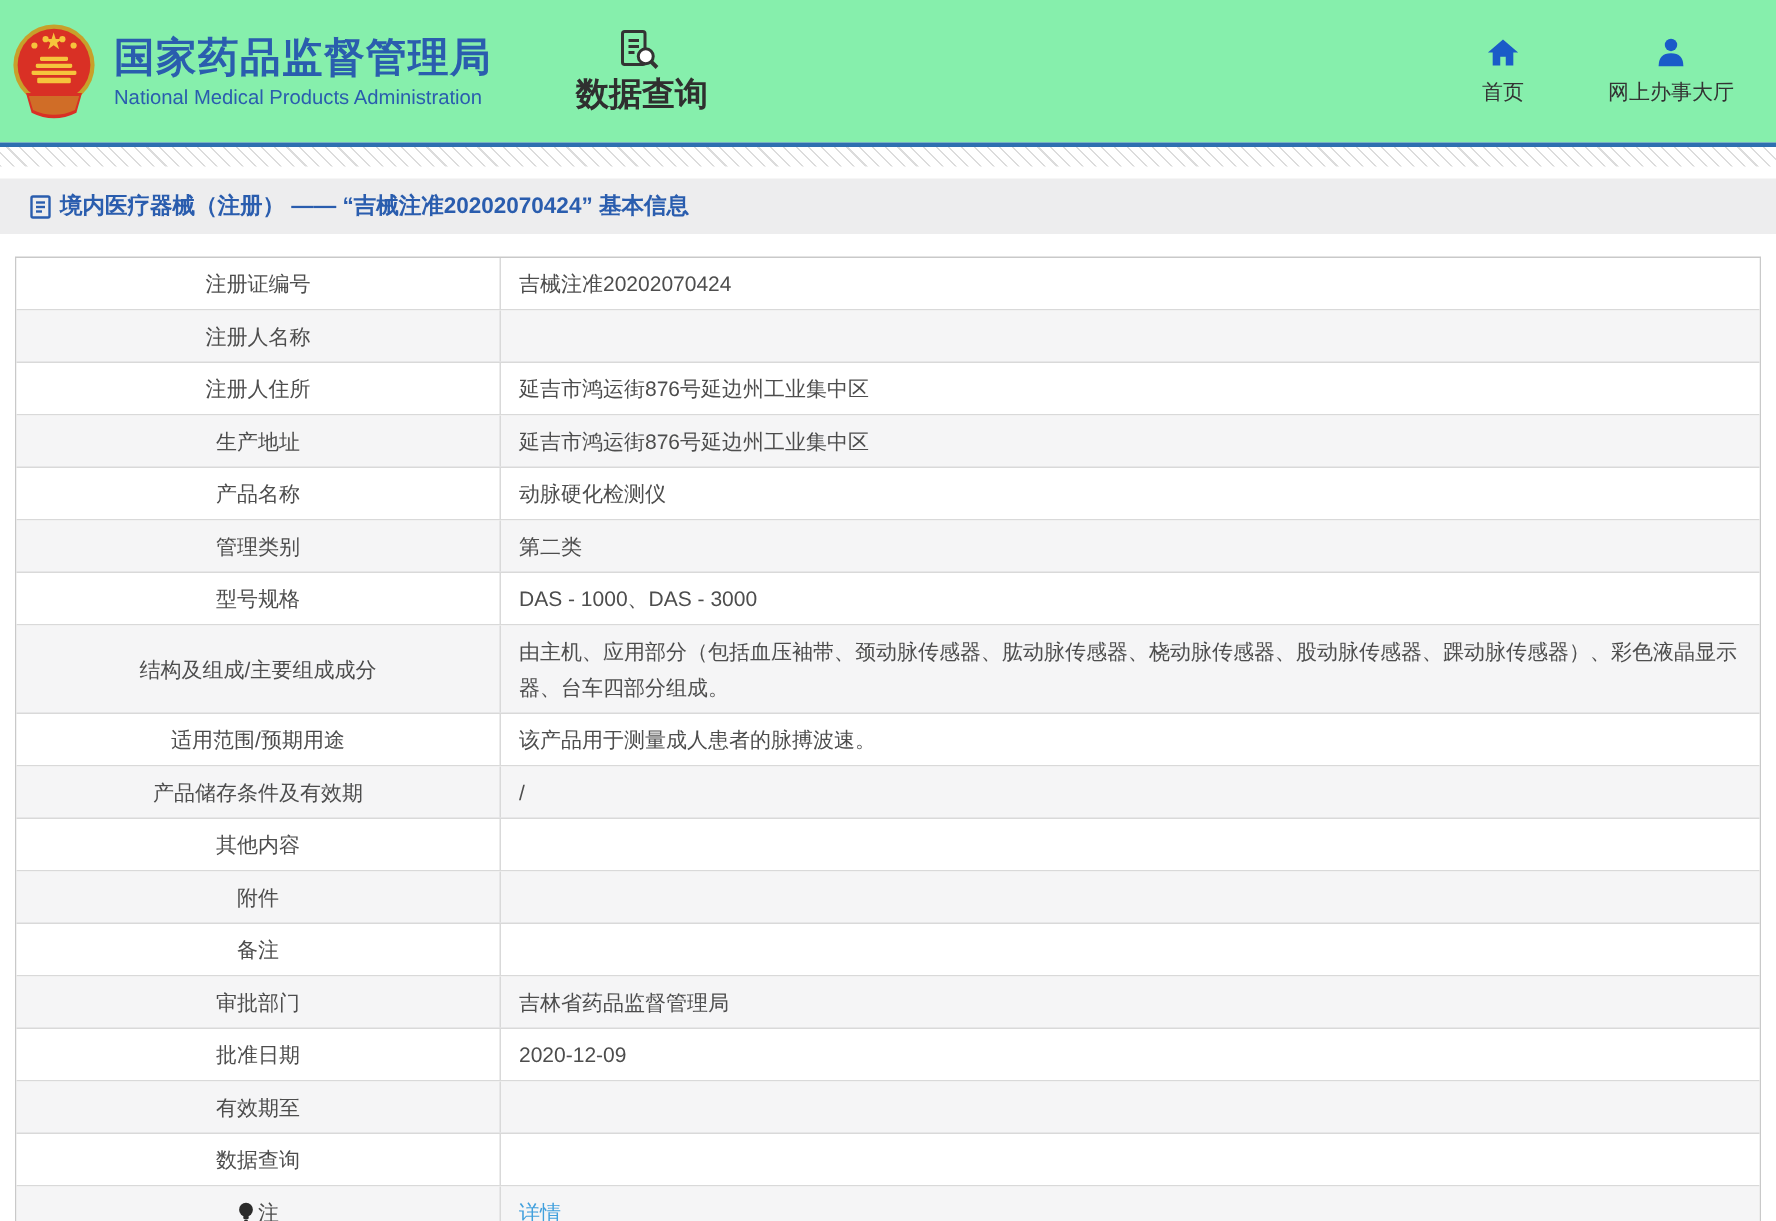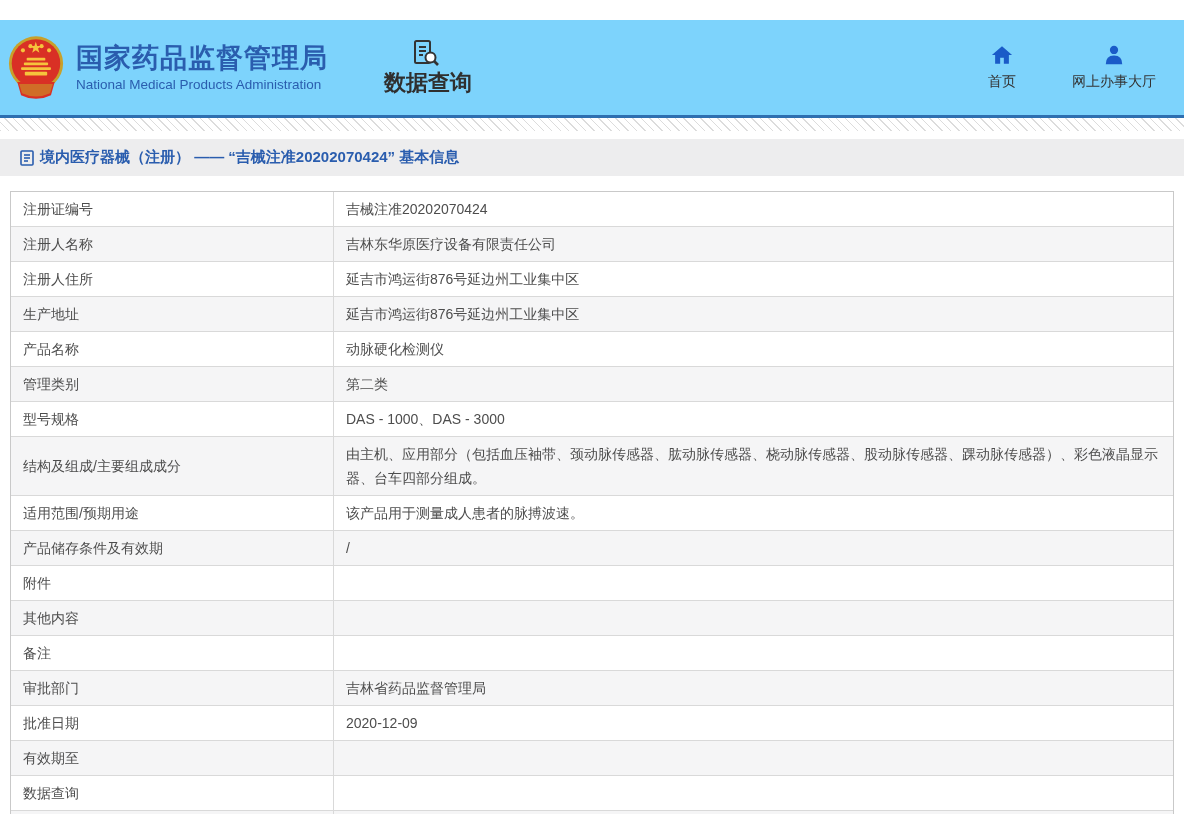--- a/index.html
+++ b/index.html
@@ -6,21 +6,21 @@
   html,body { background:#fff; }
   body {
     width:1184px; height:814px;
     font-family:"Liberation Sans","DejaVu Sans",sans-serif;
     color:#4c4c4c; overflow:hidden;
   }
 
   
   .header {
     height:95px; display:flex; align-items:center;
-    padding:0 28px 0 8px; background:#7dd3fc;margin-top:20px;
+    padding:0 28px 0 8px; background:#86efac;
   }
   .emblem { width:56px; height:72px; flex:0 0 auto; margin-top:2px; }
   .org-block { margin-left:12px; }
   .org-cn {
     font-size:27px; font-weight:700; color:#2a5dae; letter-spacing:1px;
     line-height:30px;
   }
   .org-en { font-size:13.5px; color:#2a5dae; margin-top:4px; }
   .query-block {
     display:flex; align-items:center; margin-left:52px; cursor:pointer;flex-direction:column;
@@ -56,21 +56,21 @@
     margin:15px 10px 0 10px;
     border:1px solid #c9c9c9;
   }
   .tr { display:flex; border-bottom:1px solid #d9d9d9; background:#fff; }
   .tr:last-child { border-bottom:none; }
   .tr:nth-child(even) { background:#f5f5f6; }
   .td { padding:5px 12px; font-size:14px; line-height:24px; min-height:34px; }
   .td.label {
     width:323px; flex:0 0 auto; text-align:right; color:#4d4d4d;
     border-right:1px solid #d9d9d9;
-    display:flex; justify-content:flex-start; align-items:center;
+    display:flex; justify-content:center; align-items:center;
   }
   .td.value { flex:1; color:#4d4d4d; display:flex; align-items:center; }
   .td.value .value-text { word-break:break-all; }
   .td.value a { color:#42a0dd; text-decoration:none; cursor:pointer; }
   .label-icon { display:inline-flex; margin-right:2px; }
 </style>
 </head>
 <body>
 
 <div class="header">
@@ -148,23 +148,20 @@
     <div class="td value">
       <span class="value-text">吉械注准20202070424</span>
     </div>
   </div>
 
   <div class="tr">
     <div class="td label">
 
       <span class="label-text">注册人名称</span>
     </div>
-    <div class="td value">
-      <span class="value-text">吉林东华原医疗设备有限责任公司</span>
-    </div>
   </div>
 
   <div class="tr">
     <div class="td label">
 
       <span class="label-text">注册人住所</span>
     </div>
     <div class="td value">
       <span class="value-text">延吉市鸿运街876号延边州工业集中区</span>
     </div>
@@ -236,31 +233,31 @@
       <span class="label-text">产品储存条件及有效期</span>
     </div>
     <div class="td value">
       <span class="value-text">/</span>
     </div>
   </div>
 
   <div class="tr">
     <div class="td label">
 
+      <span class="label-text">其他内容</span>
+    </div>
+    <div class="td value">
+      <span class="value-text"></span>
+    </div>
+  </div>
+
+  <div class="tr">
+    <div class="td label">
+
       <span class="label-text">附件</span>
-    </div>
-    <div class="td value">
-      <span class="value-text"></span>
-    </div>
-  </div>
-
-  <div class="tr">
-    <div class="td label">
-
-      <span class="label-text">其他内容</span>
     </div>
     <div class="td value">
       <span class="value-text"></span>
     </div>
   </div>
 
   <div class="tr">
     <div class="td label">
 
       <span class="label-text">备注</span>

